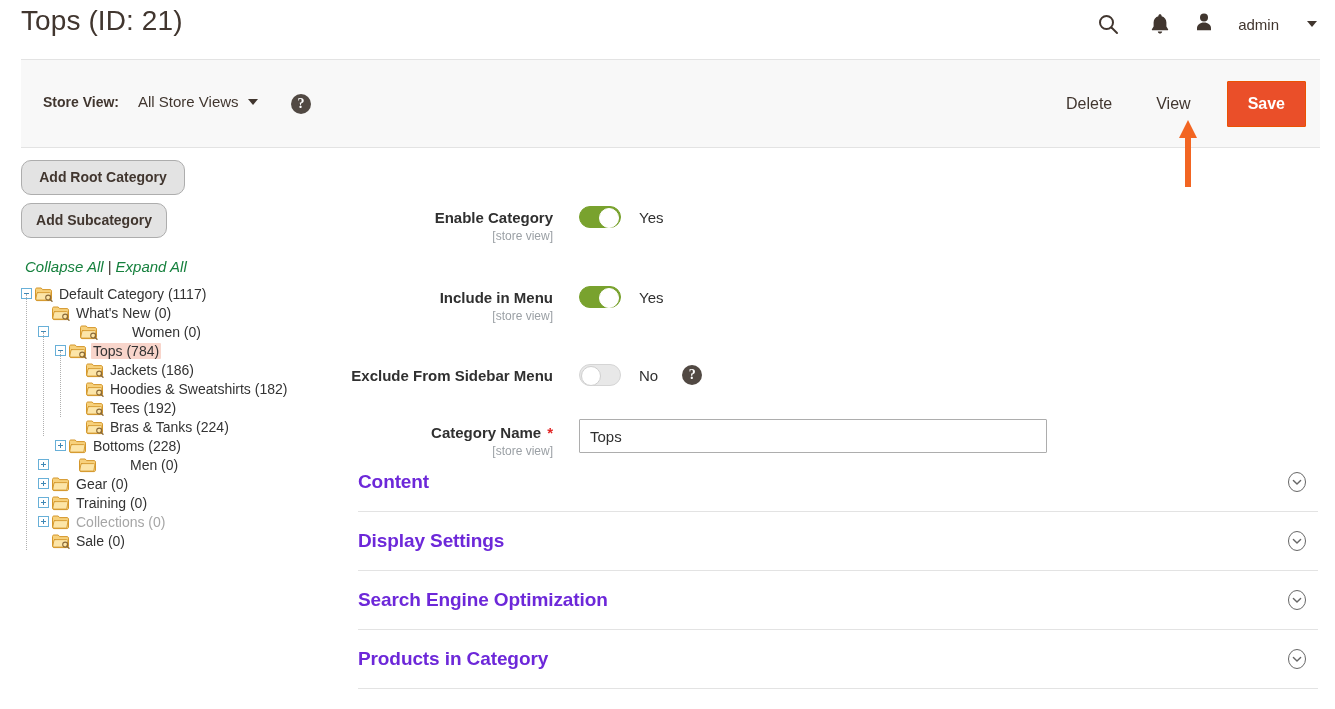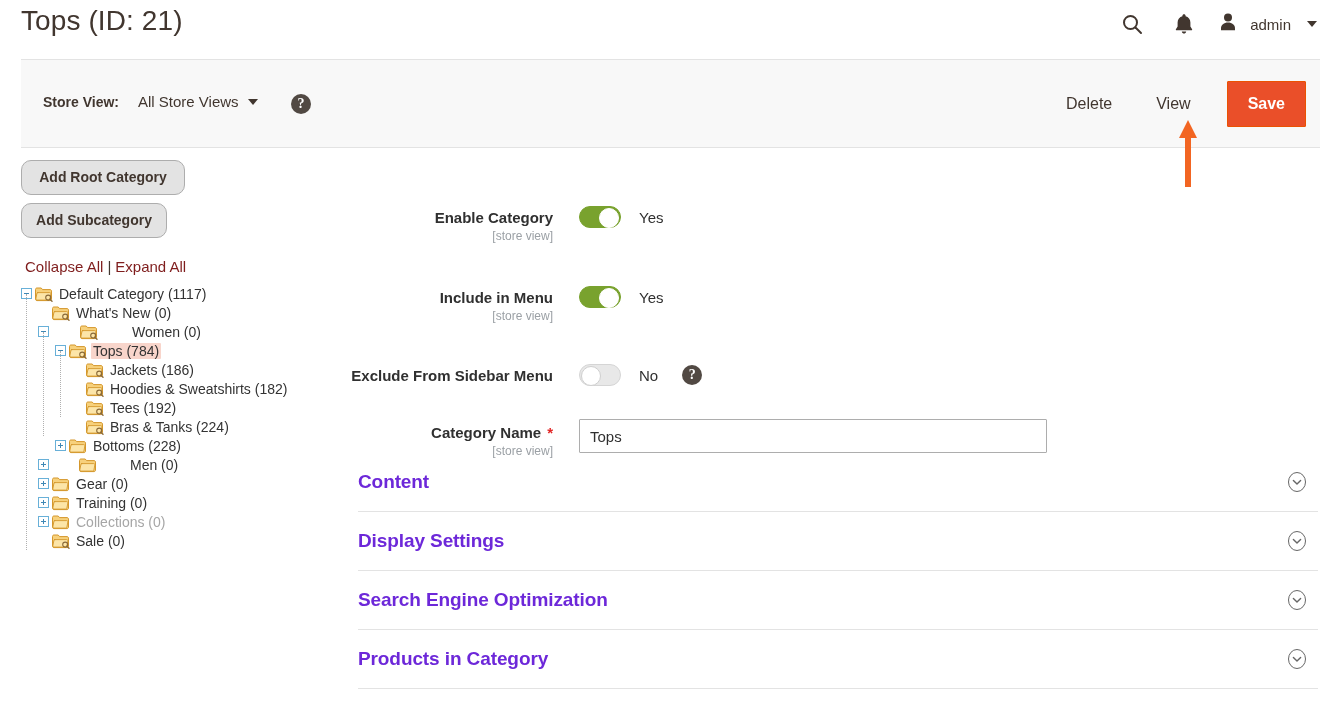--- a/index.html
+++ b/index.html
@@ -26,21 +26,21 @@
   .header-tools {
     position: absolute; right: 14px; top: 0; height: 48px;
     display: flex; align-items: center; gap: 0px;
   }
   .hdr-icon {
     width: 52px; height: 48px; display: flex; align-items: center; justify-content: center;
     cursor: pointer;
   }
   .hdr-icon svg { display: block; }
   .user-box {
-    display: flex; align-items: center; gap: 12px;
+    display: flex; align-items: center; gap: 24px;
     padding: 0 4px 0 8px; height: 48px; cursor: pointer;
   }
   .user-name { font-size: 15px; color: #41362f; }
   .caret-down {
     width: 0; height: 0; margin-left: 4px;
     border-left: 5px solid transparent; border-right: 5px solid transparent;
     border-top: 6px solid #41362f;
   }
 
   
@@ -116,21 +116,21 @@
     padding: 8px 14px 9px 14px;
     cursor: pointer; margin-bottom: 8px;
   }
   #add-root-btn { width: 164px; }
   #add-sub-btn  { width: 146px; }
 
   .tree-links {
     margin-top: 21px; margin-left: 4px;
     font-size: 15px; line-height: 1;
   }
-  .tree-links a { color: #7f1d1d; text-decoration: none; cursor: pointer; }
+  .tree-links a { color: #15803d; text-decoration: none; cursor: pointer; font-style: italic; }
   .tree-links .sep { color: #41362f; padding: 0 4px; }
 
   .tree { margin-top: 10px; font-size: 14px; color: #333333; }
   .tnode {
     display: flex; align-items: center;
     height: 19px; white-space: nowrap;
     position: relative;
   }
   .tnode .twist {
     width: 11px; height: 11px; flex: 0 0 11px;

